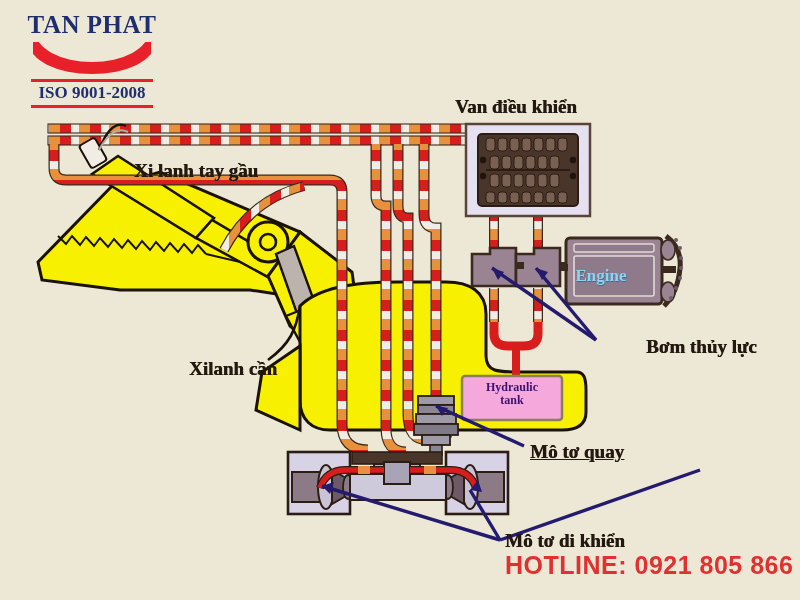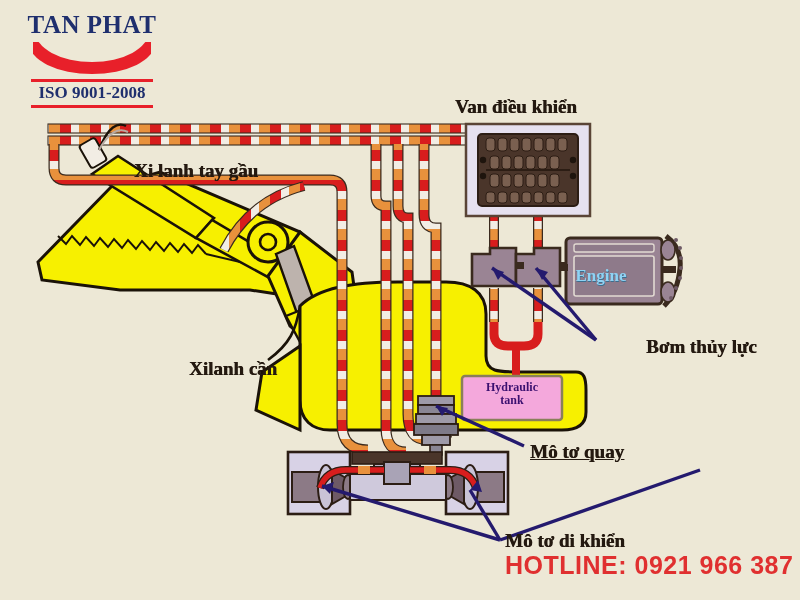--- a/index.html
+++ b/index.html
@@ -412,13 +412,13 @@
 <div class="dg-label" id="label-bom">Bơm thủy lực</div>
 <div class="dg-label" id="label-moto-quay">Mô tơ quay</div>
 <div class="dg-label" id="label-moto-di">Mô tơ di khiển</div>
 
 <div class="box-text" id="engine-text">Engine</div>
 <div class="box-text" id="tank-text">
   <span>Hydraulic</span><br>
   <span>tank</span>
 </div>
 
-<div id="hotline">HOTLINE:  0921 966 387</div>
+<div id="hotline">HOTLINE:  0921 805 866</div>
 
 </body></html>

